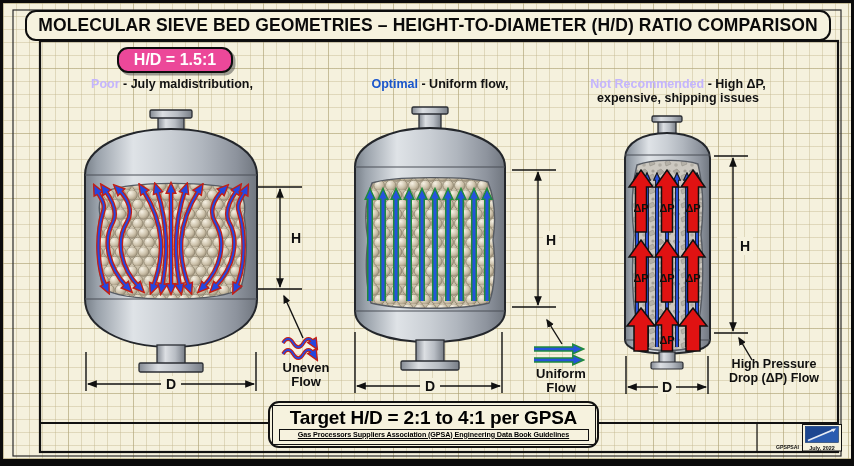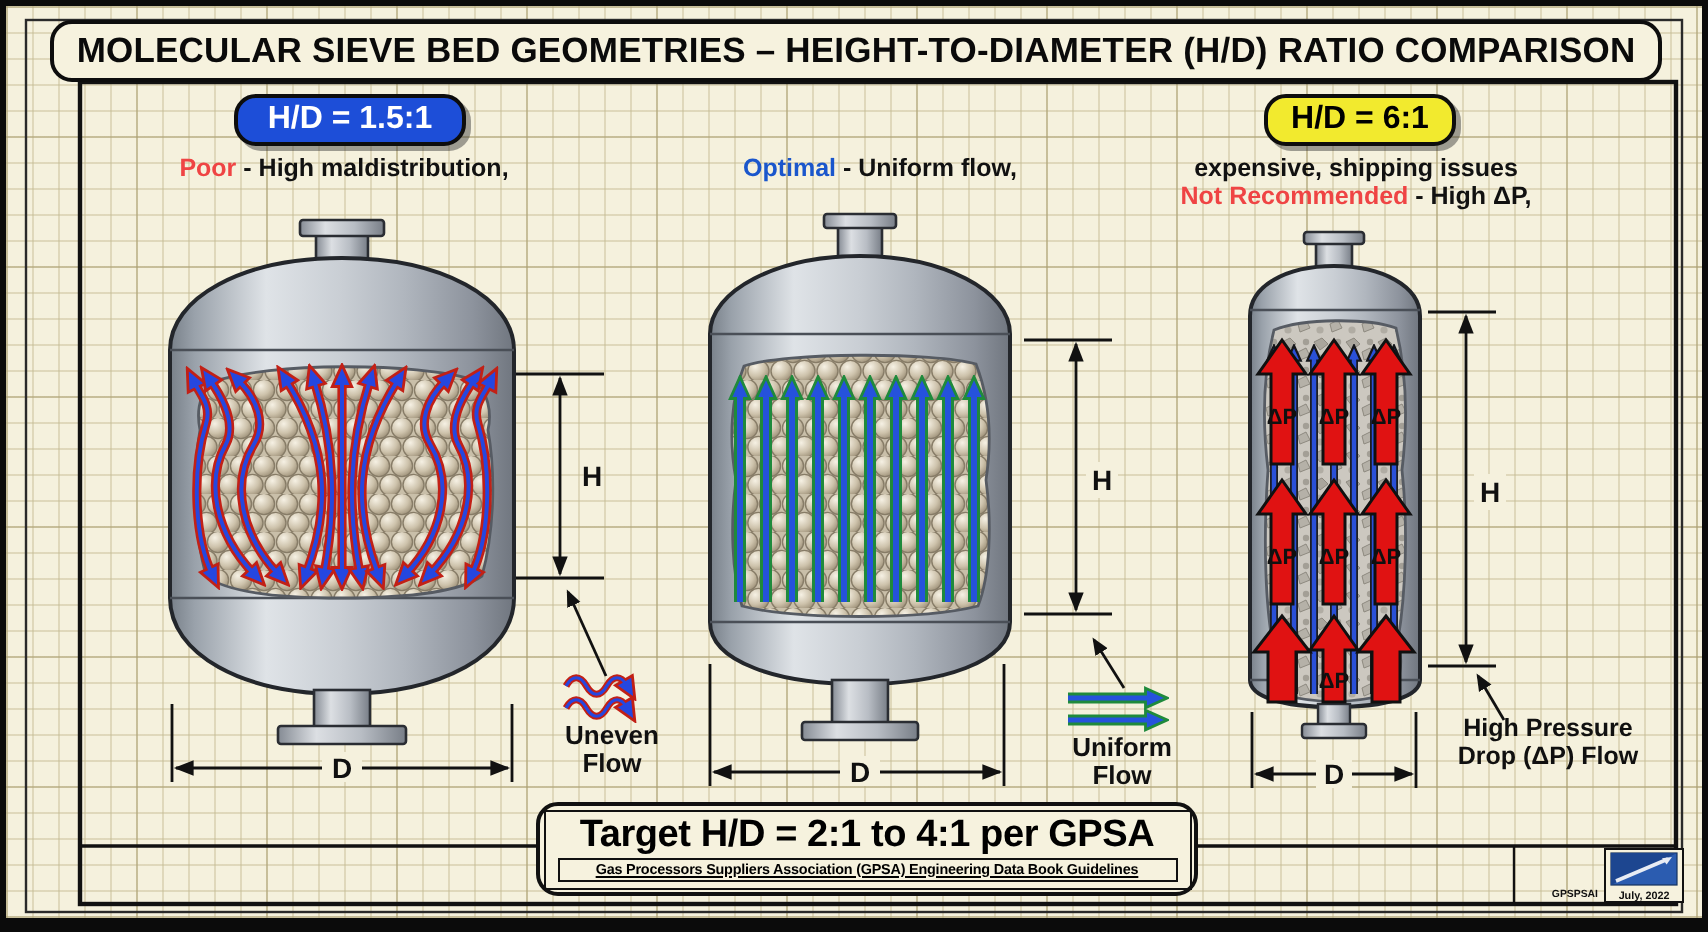--- a/index.html
+++ b/index.html
@@ -12,28 +12,28 @@
       linear-gradient(to right, rgba(196,186,146,.45) 1px, transparent 1px),
       linear-gradient(to bottom, rgba(196,186,146,.45) 1px, transparent 1px);
     background-size:65px 65px,65px 65px,13px 13px,13px 13px;}
   svg{position:absolute;left:0;top:0;z-index:1;}
   svg text{font-family:"Liberation Sans",sans-serif;font-weight:bold;fill:#101010;}
   .overlay{position:absolute;z-index:2;border-radius:11px;}
   #titleBox{left:25px;top:10px;width:802px;height:27px;border:2px solid #0d0d0d;background:#f6f2de;
     font-weight:bold;font-size:17.5px;line-height:27px;text-align:center;color:#0a0a0a;letter-spacing:.1px;white-space:nowrap;}
   .badge{border:2px solid #0d0d0d;font-weight:bold;font-size:16px;line-height:22px;text-align:center;
     box-shadow:2.5px 2.5px 0 rgba(50,50,50,.45);white-space:nowrap;}
-  #badge1{left:117px;top:47px;width:112px;background:#1d4ed8;color:#fff;}
+  #badge1{left:117px;top:47px;width:112px;background:#ec4899;color:#fff;}
   #badge2{left:385px;top:47px;width:92px;background:#3eb457;color:#000;}
   #badge3{left:632px;top:47px;width:92px;background:#f2ea2e;color:#000;}
   .desc{font-weight:bold;font-size:12.5px;line-height:14px;text-align:center;color:#111;}
   #desc1{left:62px;top:77px;width:220px;}
   #desc2{left:340px;top:77px;width:200px;}
   #desc3{left:568px;top:77px;width:220px;}
-  .v-red{color:#ef4444;} .v-blue{color:#1a56cc;}
+  .v-red{color:#c4b5fd;} .v-blue{color:#1a56cc;}
   #targetBox{left:268px;top:401px;width:324px;border:2.5px solid #111;background:#f6f2de;padding:1.5px;}
   #targetInner{border:1px solid #111;padding:1px 4px 3px;}
   .target-title{font-weight:bold;font-size:19px;line-height:21px;text-align:center;white-space:nowrap;letter-spacing:-.2px;}
   .target-src{margin:1px 2px 0;border:1.5px solid #111;font-weight:bold;font-size:7.2px;line-height:10px;
     text-align:center;white-space:nowrap;letter-spacing:-.1px;text-decoration:underline;}
 </style>
 </head>
 <body>
 
 <div id="canvas">
@@ -308,33 +308,30 @@
     </g>
   </svg>
 
   <div class="overlay" id="titleBox">
     <span>MOLECULAR SIEVE BED GEOMETRIES – HEIGHT-TO-DIAMETER (H/D) RATIO COMPARISON</span>
   </div>
 
   <div class="overlay badge" id="badge1">
     <span>H/D = 1.5:1</span>
   </div>
-  <div class="overlay badge" id="badge3">
-    <span>H/D = 6:1</span>
-  </div>
 
   <div class="overlay desc" id="desc1">
-    <div><span class="v-red">Poor</span><span> - High maldistribution,</span></div>
+    <div><span class="v-red">Poor</span><span> - July maldistribution,</span></div>
   </div>
   <div class="overlay desc" id="desc2">
     <div><span class="v-blue">Optimal</span><span> - Uniform flow,</span></div>
   </div>
   <div class="overlay desc" id="desc3">
+    <div><span class="v-red">Not Recommended</span><span> - High ΔP,</span></div>
     <div>expensive, shipping issues</div>
-    <div><span class="v-red">Not Recommended</span><span> - High ΔP,</span></div>
   </div>
 
   <div class="overlay" id="targetBox">
     <div id="targetInner">
       <div class="target-title">Target H/D = 2:1 to 4:1 per GPSA</div>
       <div class="target-src">Gas Processors Suppliers Association (GPSA) Engineering Data Book Guidelines</div>
     </div>
   </div>
 </div>
 

